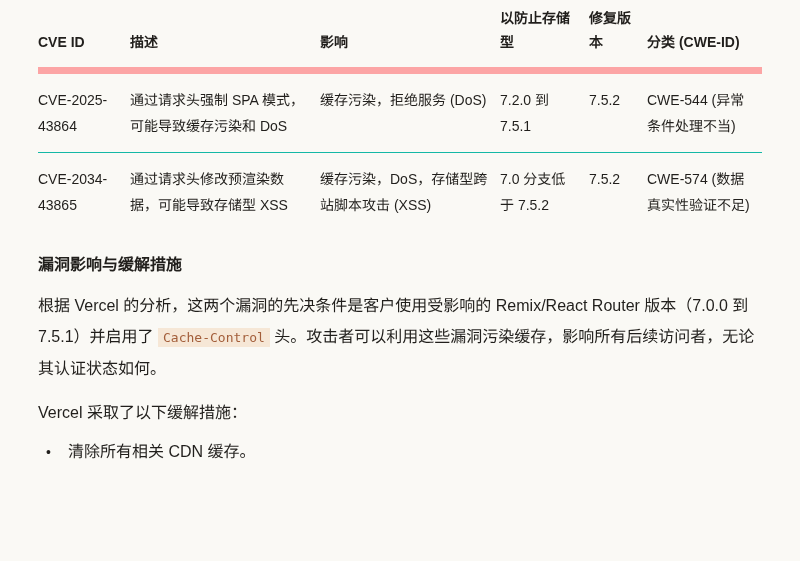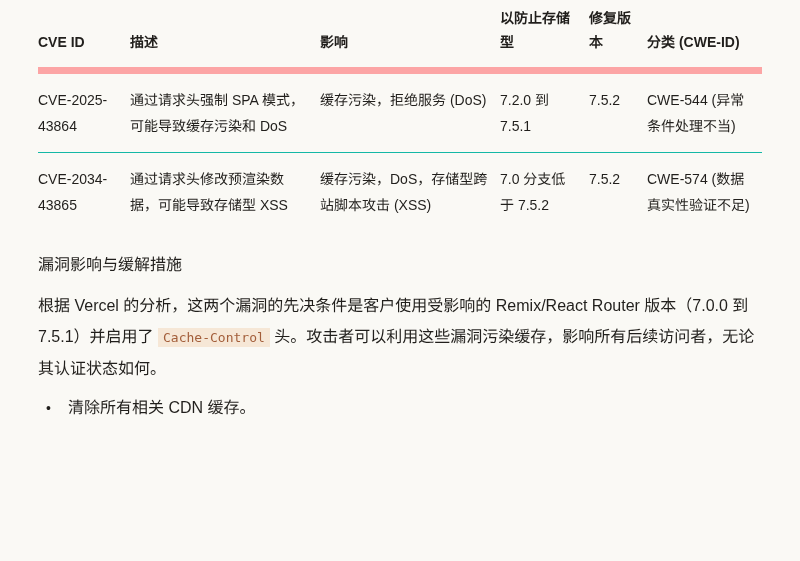--- a/index.html
+++ b/index.html
@@ -31,21 +31,21 @@
     vertical-align: top;
     padding: 13px 12px 13px 0;
     line-height: 26px;
   }
   .cve-table tbody tr:first-child td { border-bottom: 1px solid #14b8a6; }
 
   
   .section-heading {
     margin-top: 22px;
     font-size: 16px;
-    font-weight: 400;
+    font-weight: 700;
     line-height: 24px;
   }
   p.prose {
     margin-top: 13px;
     font-size: 16px;
     line-height: 31px;
   }
   ul.mitigation-list {
     list-style: none;
     margin-top: 10px;
@@ -116,18 +116,19 @@
         <td>7.5.2</td>
         <td>CWE-574 (数据真实性验证不足)</td>
       </tr>
     </tbody>
   </table>
 
   <h3 class="section-heading">漏洞影响与缓解措施</h3>
 
   <p class="prose"><span>根据 Vercel 的分析，这两个漏洞的先决条件是客户使用受影响的 Remix/React Router 版本（7.0.0 到 7.5.1）并启用了 </span><code class="inline-code">Cache-Control</code><span> 头。攻击者可以利用这些漏洞污染缓存，影响所有后续访问者，无论其认证状态如何。</span></p>
 
+  <p class="prose">Vercel 采取了以下缓解措施：</p>
 
   <ul class="mitigation-list">
     <li><span>清除所有相关 CDN 缓存。</span></li>
   </ul>
 
 </div>
 
 </body></html>

